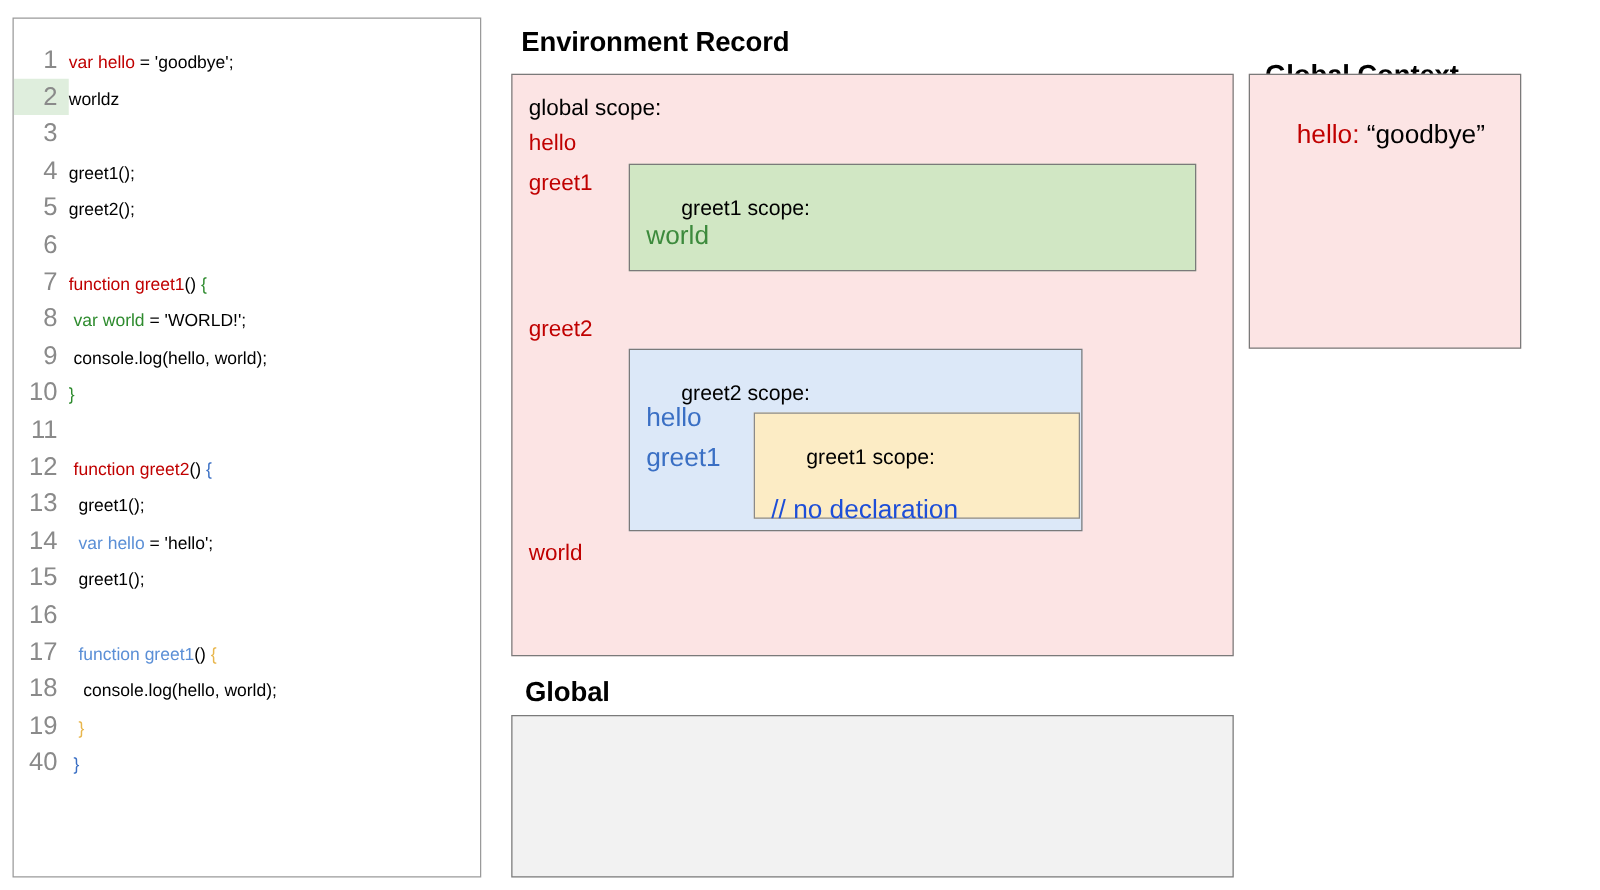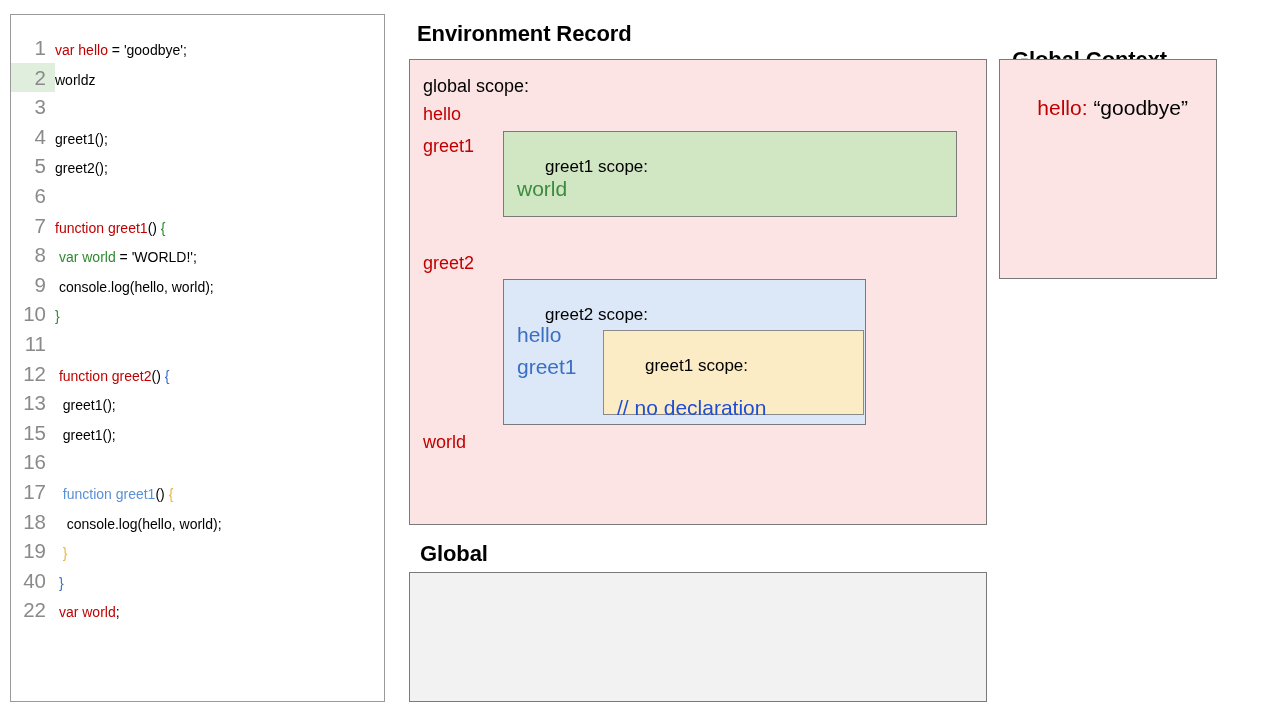--- a/index.html
+++ b/index.html
@@ -204,27 +204,27 @@
       <div class="code-line"><span class="ln">4</span><span class="code-text"><span class="tok-black">greet1();</span></span></div>
       <div class="code-line"><span class="ln">5</span><span class="code-text"><span class="tok-black">greet2();</span></span></div>
       <div class="code-line"><span class="ln">6</span><span class="code-text"></span></div>
       <div class="code-line"><span class="ln">7</span><span class="code-text"><span class="tok-red">function greet1</span><span class="tok-black">() </span><span class="tok-green">{</span></span></div>
       <div class="code-line"><span class="ln">8</span><span class="code-text"><span class="tok-black"> </span><span class="tok-green">var world</span><span class="tok-black"> = 'WORLD!';</span></span></div>
       <div class="code-line"><span class="ln">9</span><span class="code-text"><span class="tok-black"> console.log(hello, world);</span></span></div>
       <div class="code-line"><span class="ln">10</span><span class="code-text"><span class="tok-green">}</span></span></div>
       <div class="code-line"><span class="ln">11</span><span class="code-text"></span></div>
       <div class="code-line"><span class="ln">12</span><span class="code-text"><span class="tok-black"> </span><span class="tok-red">function greet2</span><span class="tok-black">() </span><span class="tok-bblue">{</span></span></div>
       <div class="code-line"><span class="ln">13</span><span class="code-text"><span class="tok-black">  greet1();</span></span></div>
+      <div class="code-line"><span class="ln">14</span><span class="code-text"><span class="tok-black">  </span><span class="tok-blue">var hello</span><span class="tok-black"> = 'hello';</span></span></div>
       <div class="code-line"><span class="ln">15</span><span class="code-text"><span class="tok-black">  greet1();</span></span></div>
       <div class="code-line"><span class="ln">16</span><span class="code-text"></span></div>
       <div class="code-line"><span class="ln">17</span><span class="code-text"><span class="tok-black">  </span><span class="tok-blue">function greet1</span><span class="tok-black">() </span><span class="tok-amber">{</span></span></div>
       <div class="code-line"><span class="ln">18</span><span class="code-text"><span class="tok-black">   console.log(hello, world);</span></span></div>
       <div class="code-line"><span class="ln">19</span><span class="code-text"><span class="tok-black">  </span><span class="tok-amber">}</span></span></div>
       <div class="code-line"><span class="ln">40</span><span class="code-text"><span class="tok-black"> </span><span class="tok-bblue">}</span></span></div>
-      <div class="code-line"><span class="ln">22</span><span class="code-text"><span class="tok-black"> </span><span class="tok-red">var world</span><span class="tok-black">;</span></span></div>
     </div>
 </div>
 
 <div class="section-title" id="env-title">Environment Record</div>
 
 <div id="env-box">
 
   <div class="scope-label" id="global-scope-label">global scope:</div>
 
   <div class="scope-label" id="gbind-hello">hello</div>

